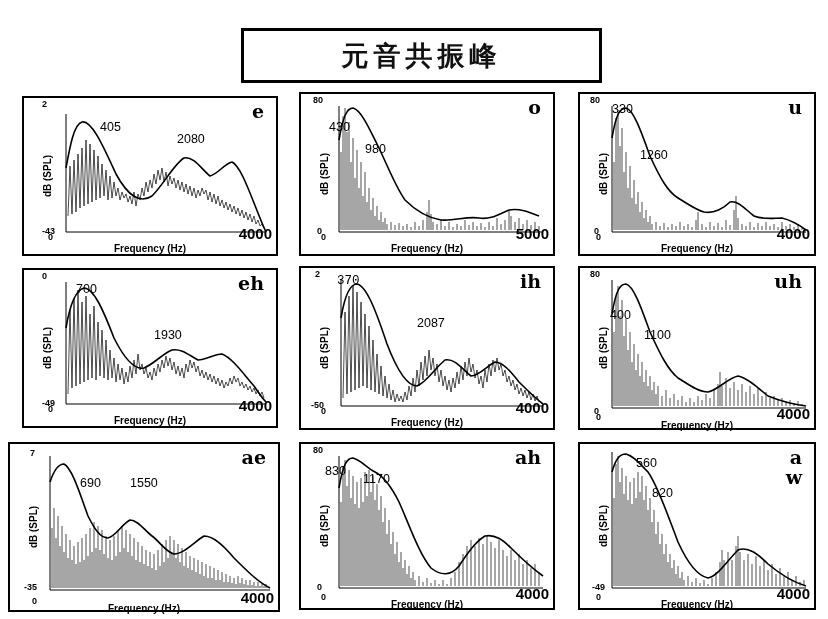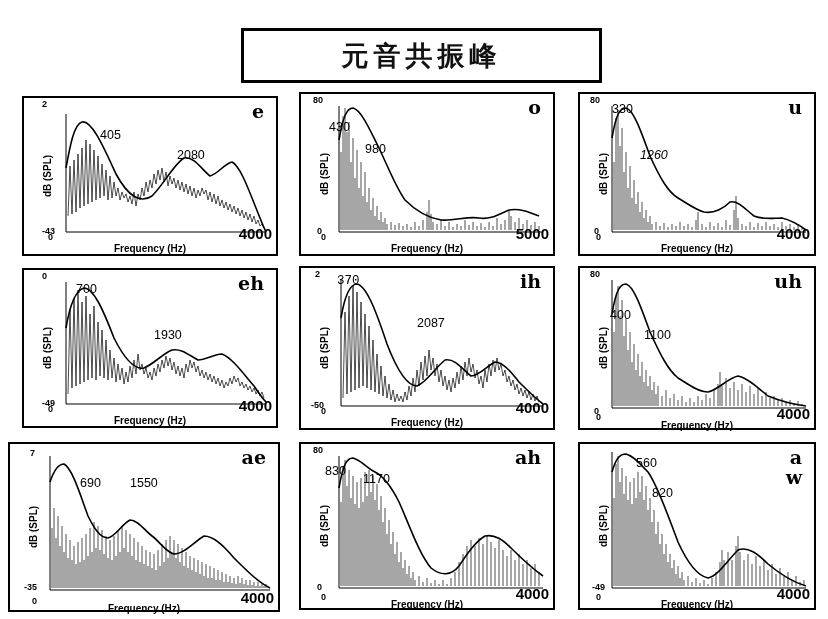--- a/index.html
+++ b/index.html
@@ -77,22 +77,22 @@
         <path d="M44,72 C48,50 52,28 60,26 C70,24 82,52 94,78 C106,100 118,108 130,100 C142,88 152,68 162,62 C172,60 180,74 188,80 C196,78 202,68 210,66 C218,70 226,92 234,112 C238,122 241,130 244,136" fill="none" stroke="#000" stroke-width="1.6"></path>
       </svg>
     </div>
     <div class="ylab">dB (SPL)</div>
     <div class="ytop">2</div>
     <div class="ybot">-43</div>
     <div class="xlab">Frequency (Hz)</div>
     <div class="xmin">0</div>
     <div class="xmax">4000</div>
     <div class="vowel-label">e</div>
-    <div class="ann" style="left:78px;top:32px;text-align:right;">405</div>
-    <div class="ann" style="left:155px;top:52px;text-align:right;">2080</div>
+    <div class="ann" style="left:78px;top:24px;text-align:right;">405</div>
+    <div class="ann" style="left:155px;top:36px;text-align:right;">2080</div>
   </div>
 
   <div class="cell" style="left:299px;top:4px;width:256px;height:164px;">
     <div class="panel"></div>
     <div class="plot">
       <svg width="256" height="164" viewBox="0 0 256 164">
         <g stroke="#000" fill="none" stroke-width="1">
           <path d="M40,14 L40,140 L244,140"></path>
         </g>
         <g stroke="#000" stroke-width="0.7" fill="none">
@@ -126,21 +126,21 @@
       </svg>
     </div>
     <div class="ylab">dB (SPL)</div>
     <div class="ytop" style="left:12px;">80</div>
     <div class="ybot" style="left:16px;">0</div>
     <div class="xlab">Frequency (Hz)</div>
     <div class="xmin" style="left:18px;">0</div>
     <div class="xmax">4000</div>
     <div class="vowel-label">u</div>
     <div class="ann" style="left:34px;top:10px;">330</div>
-    <div class="ann" style="left:62px;top:56px;font-style:italic;">1260</div>
+    <div class="ann" style="left:62px;top:56px;">1260</div>
   </div>
 
   <div class="cell" style="left:22px;top:180px;width:256px;height:160px;">
     <div class="panel"></div>
     <div class="plot">
       <svg width="256" height="160" viewBox="0 0 256 160">
         <g stroke="#000" fill="none" stroke-width="1">
           <path d="M44,14 L44,136 L244,136"></path>
         </g>
         <g stroke="#000" stroke-width="0.7" fill="none">

